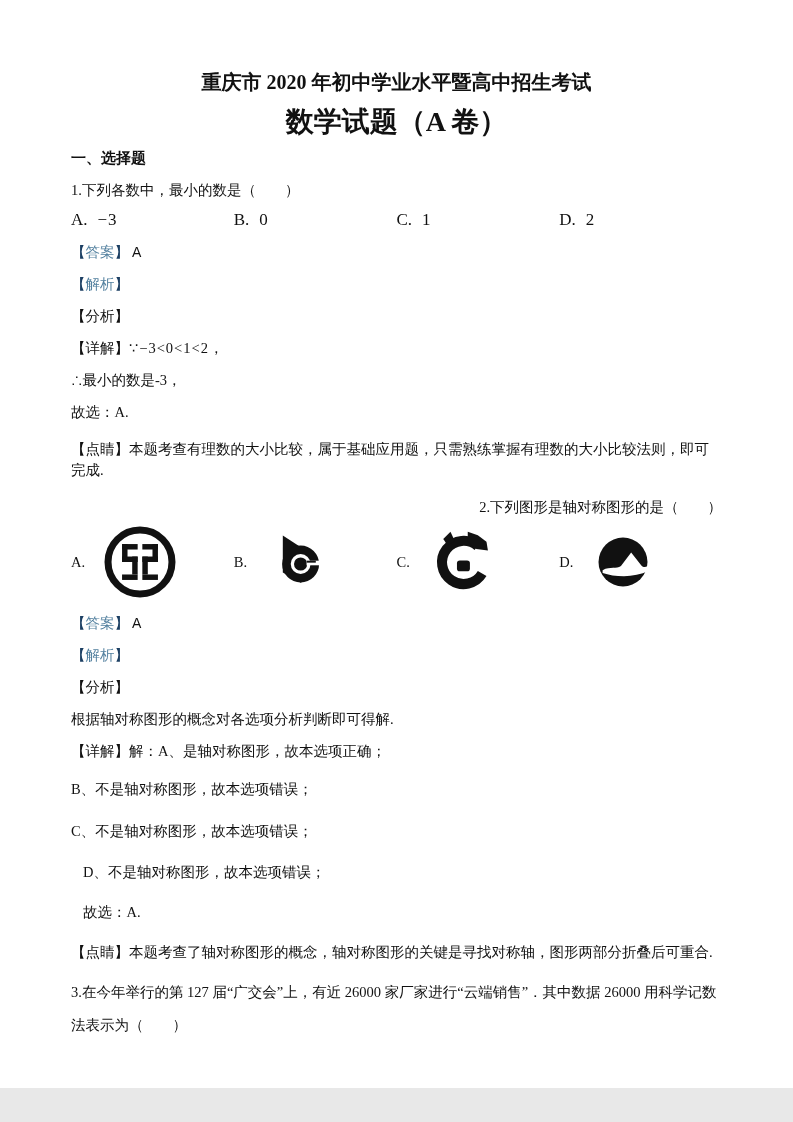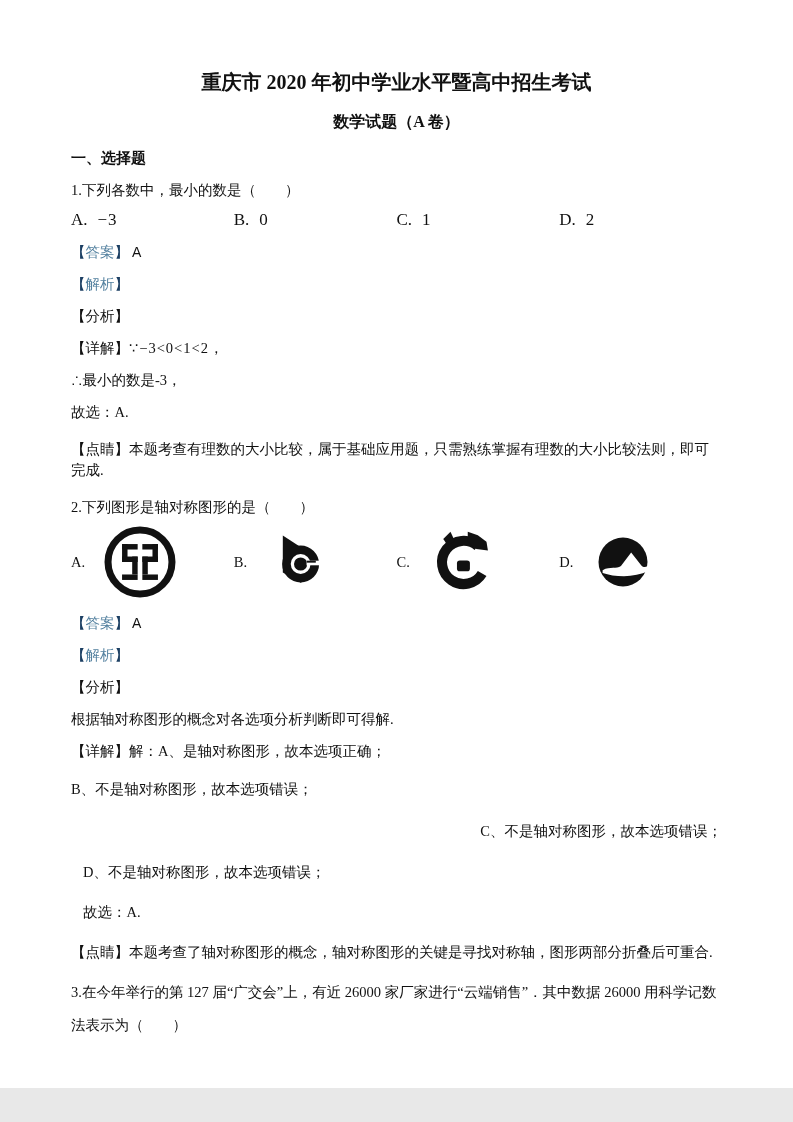--- a/index.html
+++ b/index.html
@@ -3,31 +3,31 @@
 <meta charset="utf-8">
 <style>
   html,body{margin:0;padding:0;background:#e8e8e8;}
   .page{
     width:793px;height:1088px;margin:0 auto;background:#ffffff;
     box-sizing:border-box;padding:70px 71px 0 71px;
     font-family:"Liberation Serif","DejaVu Serif",serif;
     color:#111;overflow:hidden;
   }
   .title{font-size:20px;font-weight:bold;text-align:center;line-height:24px;margin:0 0 16px 0;}
-  .subtitle{font-size:16px;font-weight:bold;text-align:center;line-height:24px;margin:0 0 14px 0;}
+  .subtitle{font-size:28px;font-weight:bold;text-align:center;line-height:24px;margin:0 0 14px 0;}
   .section-head{font-size:15px;font-weight:bold;line-height:20px;margin:0 0 12px 0;}
   .ln{font-size:14.5px;line-height:21px;margin:0 0 11px 0;}
   .mb14{margin-bottom:8px;}
   .mb16{margin-bottom:16px;}
   .mb17{margin-bottom:17px;}
   .mb19{margin-bottom:19px;margin-left:12px;}
-  .mb20{margin-bottom:20px;text-align:right;}
+  .mb20{margin-bottom:20px;}
   .mb21{margin-bottom:21px;}
   .mb13{margin-bottom:13px;}
-  .mb4{margin-bottom:4px;}
+  .mb4{margin-bottom:4px;text-align:right;}
   .opt-row{display:flex;margin:0 0 12px 0;}
   .opt{width:25%;font-size:17px;line-height:21px;}
   .opt .opt-label{margin-right:10px;}
   .math{font-family:"Liberation Serif","DejaVu Serif",serif;letter-spacing:1px;}
   .tag{white-space:nowrap;}
   .tag-blue .br{color:#1c3f63;}
   .tag-blue .tx{color:#53809f;}
   .ans-letter{font-family:"Liberation Sans","DejaVu Sans",sans-serif;font-size:14px;margin-left:3px;}
   .logo-row{display:flex;align-items:center;height:80px;margin:0 0 11px 0;}
   .logo-opt{width:25%;display:flex;align-items:center;}

